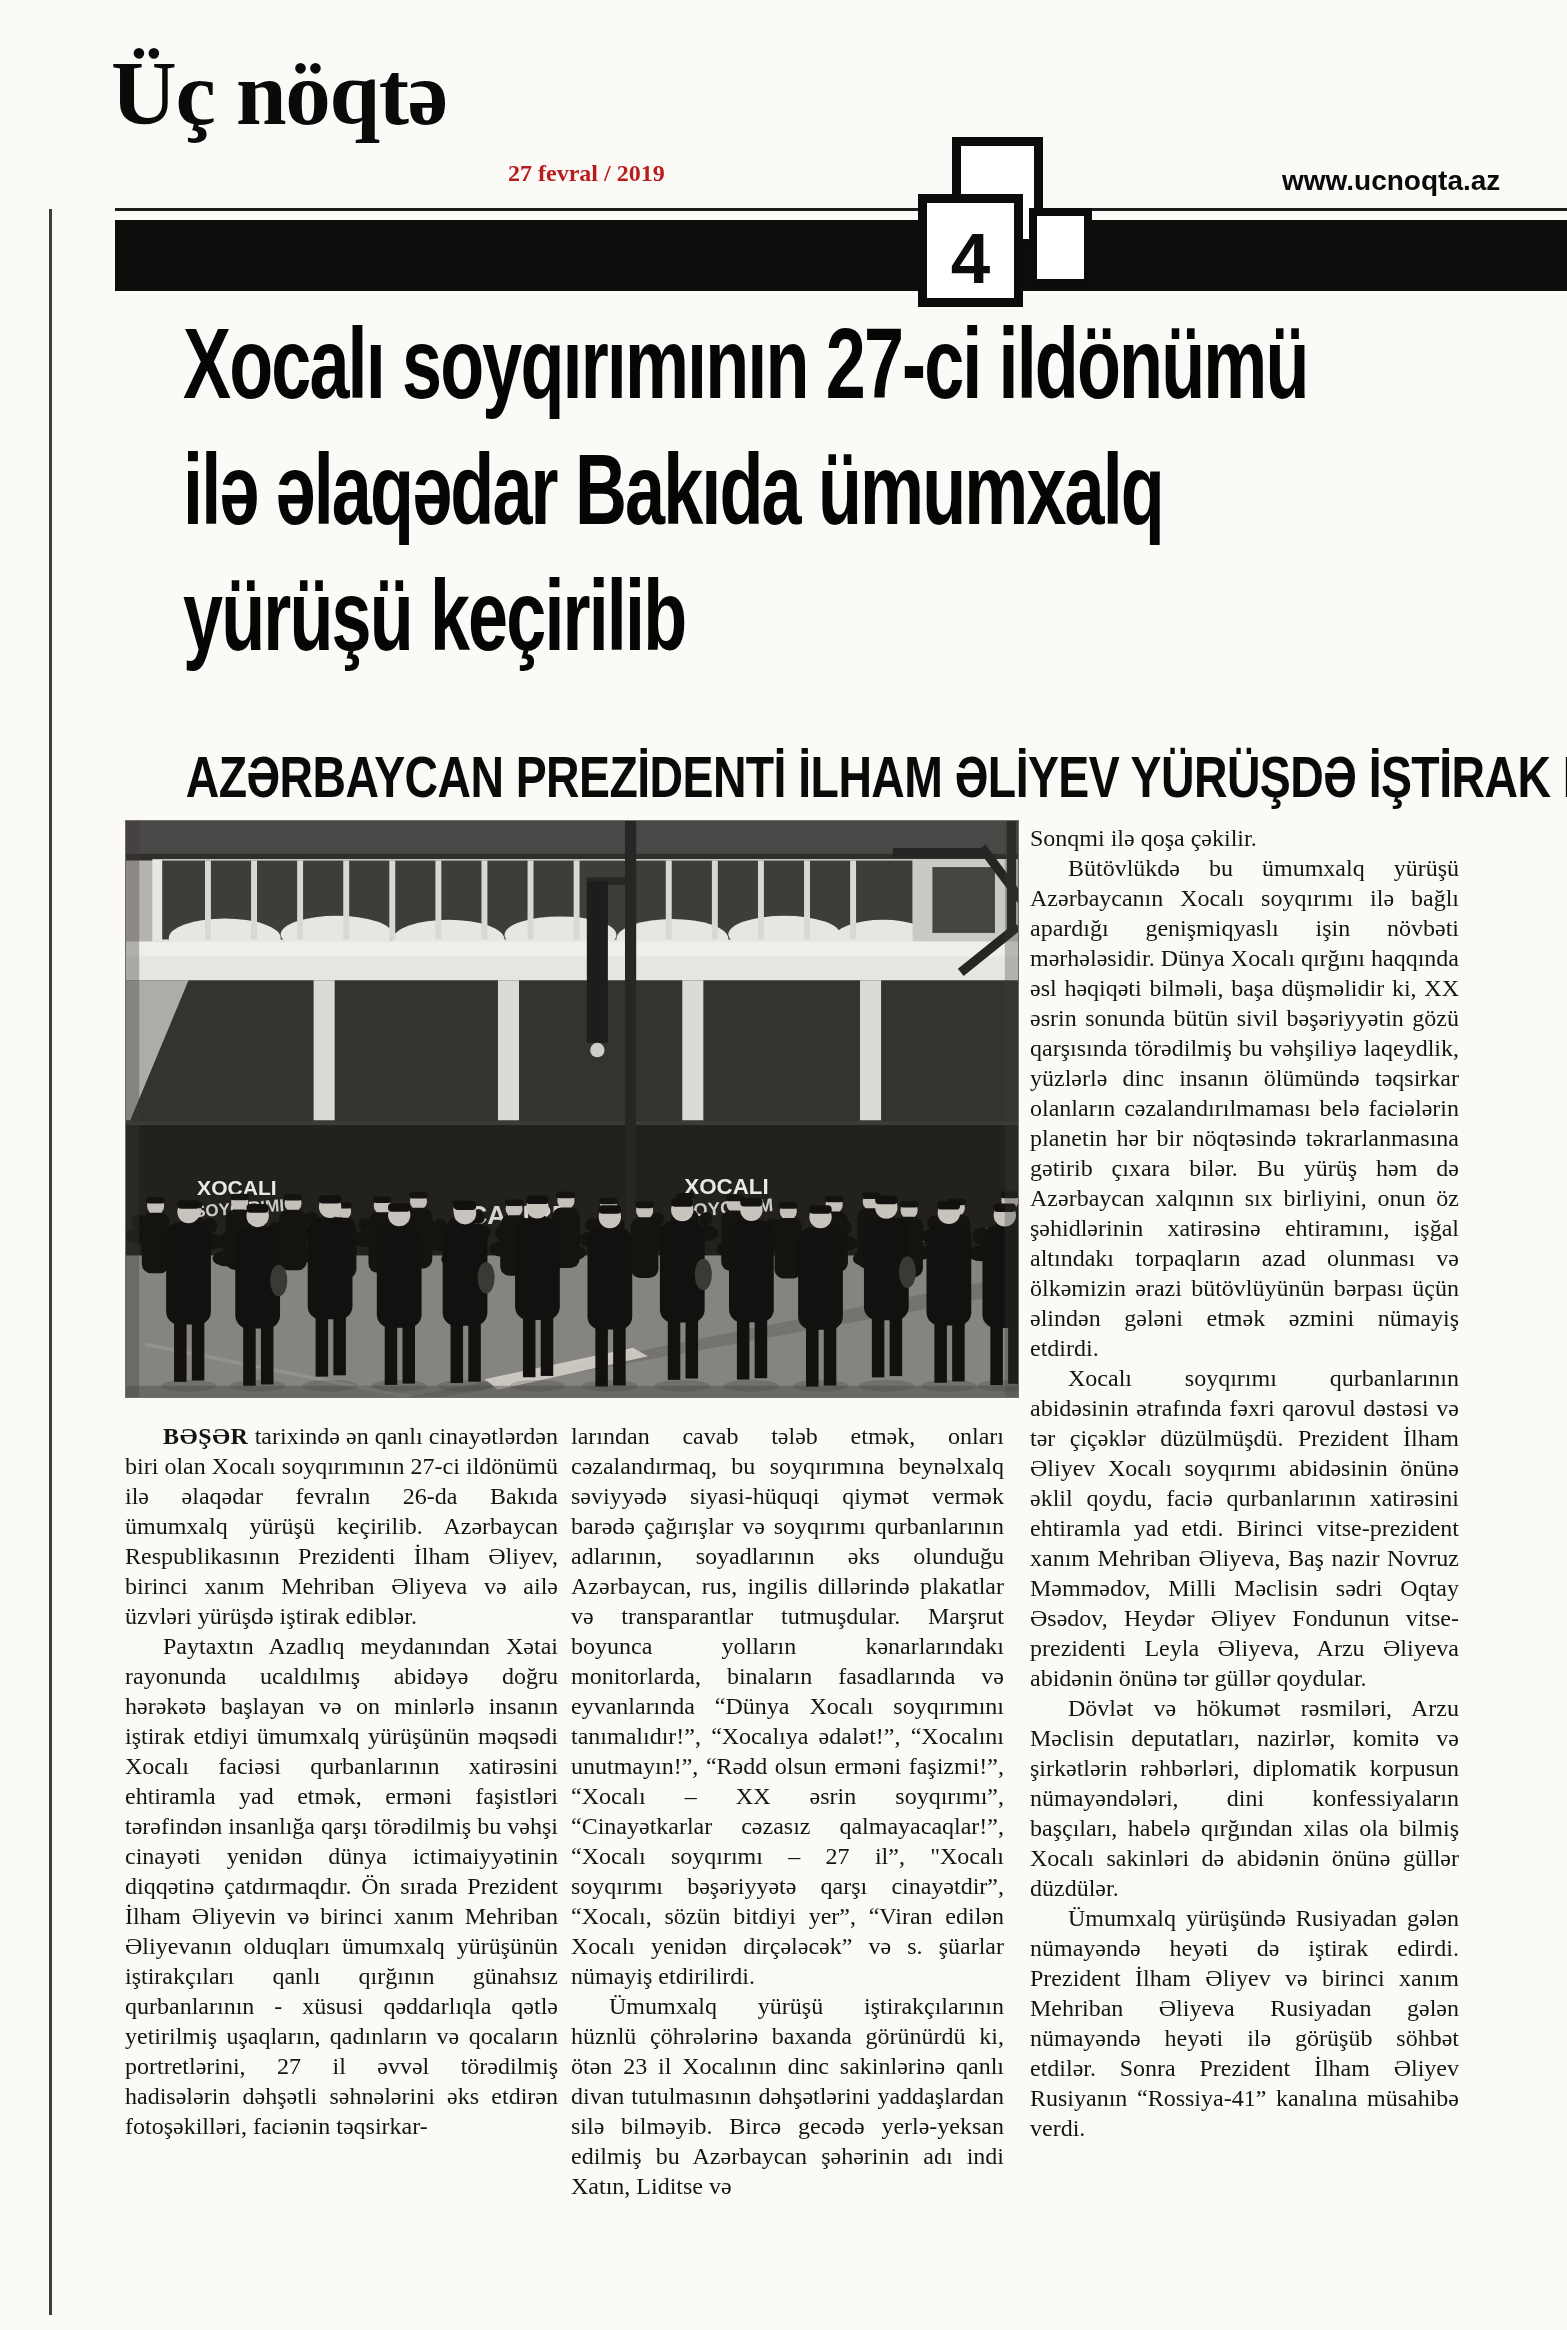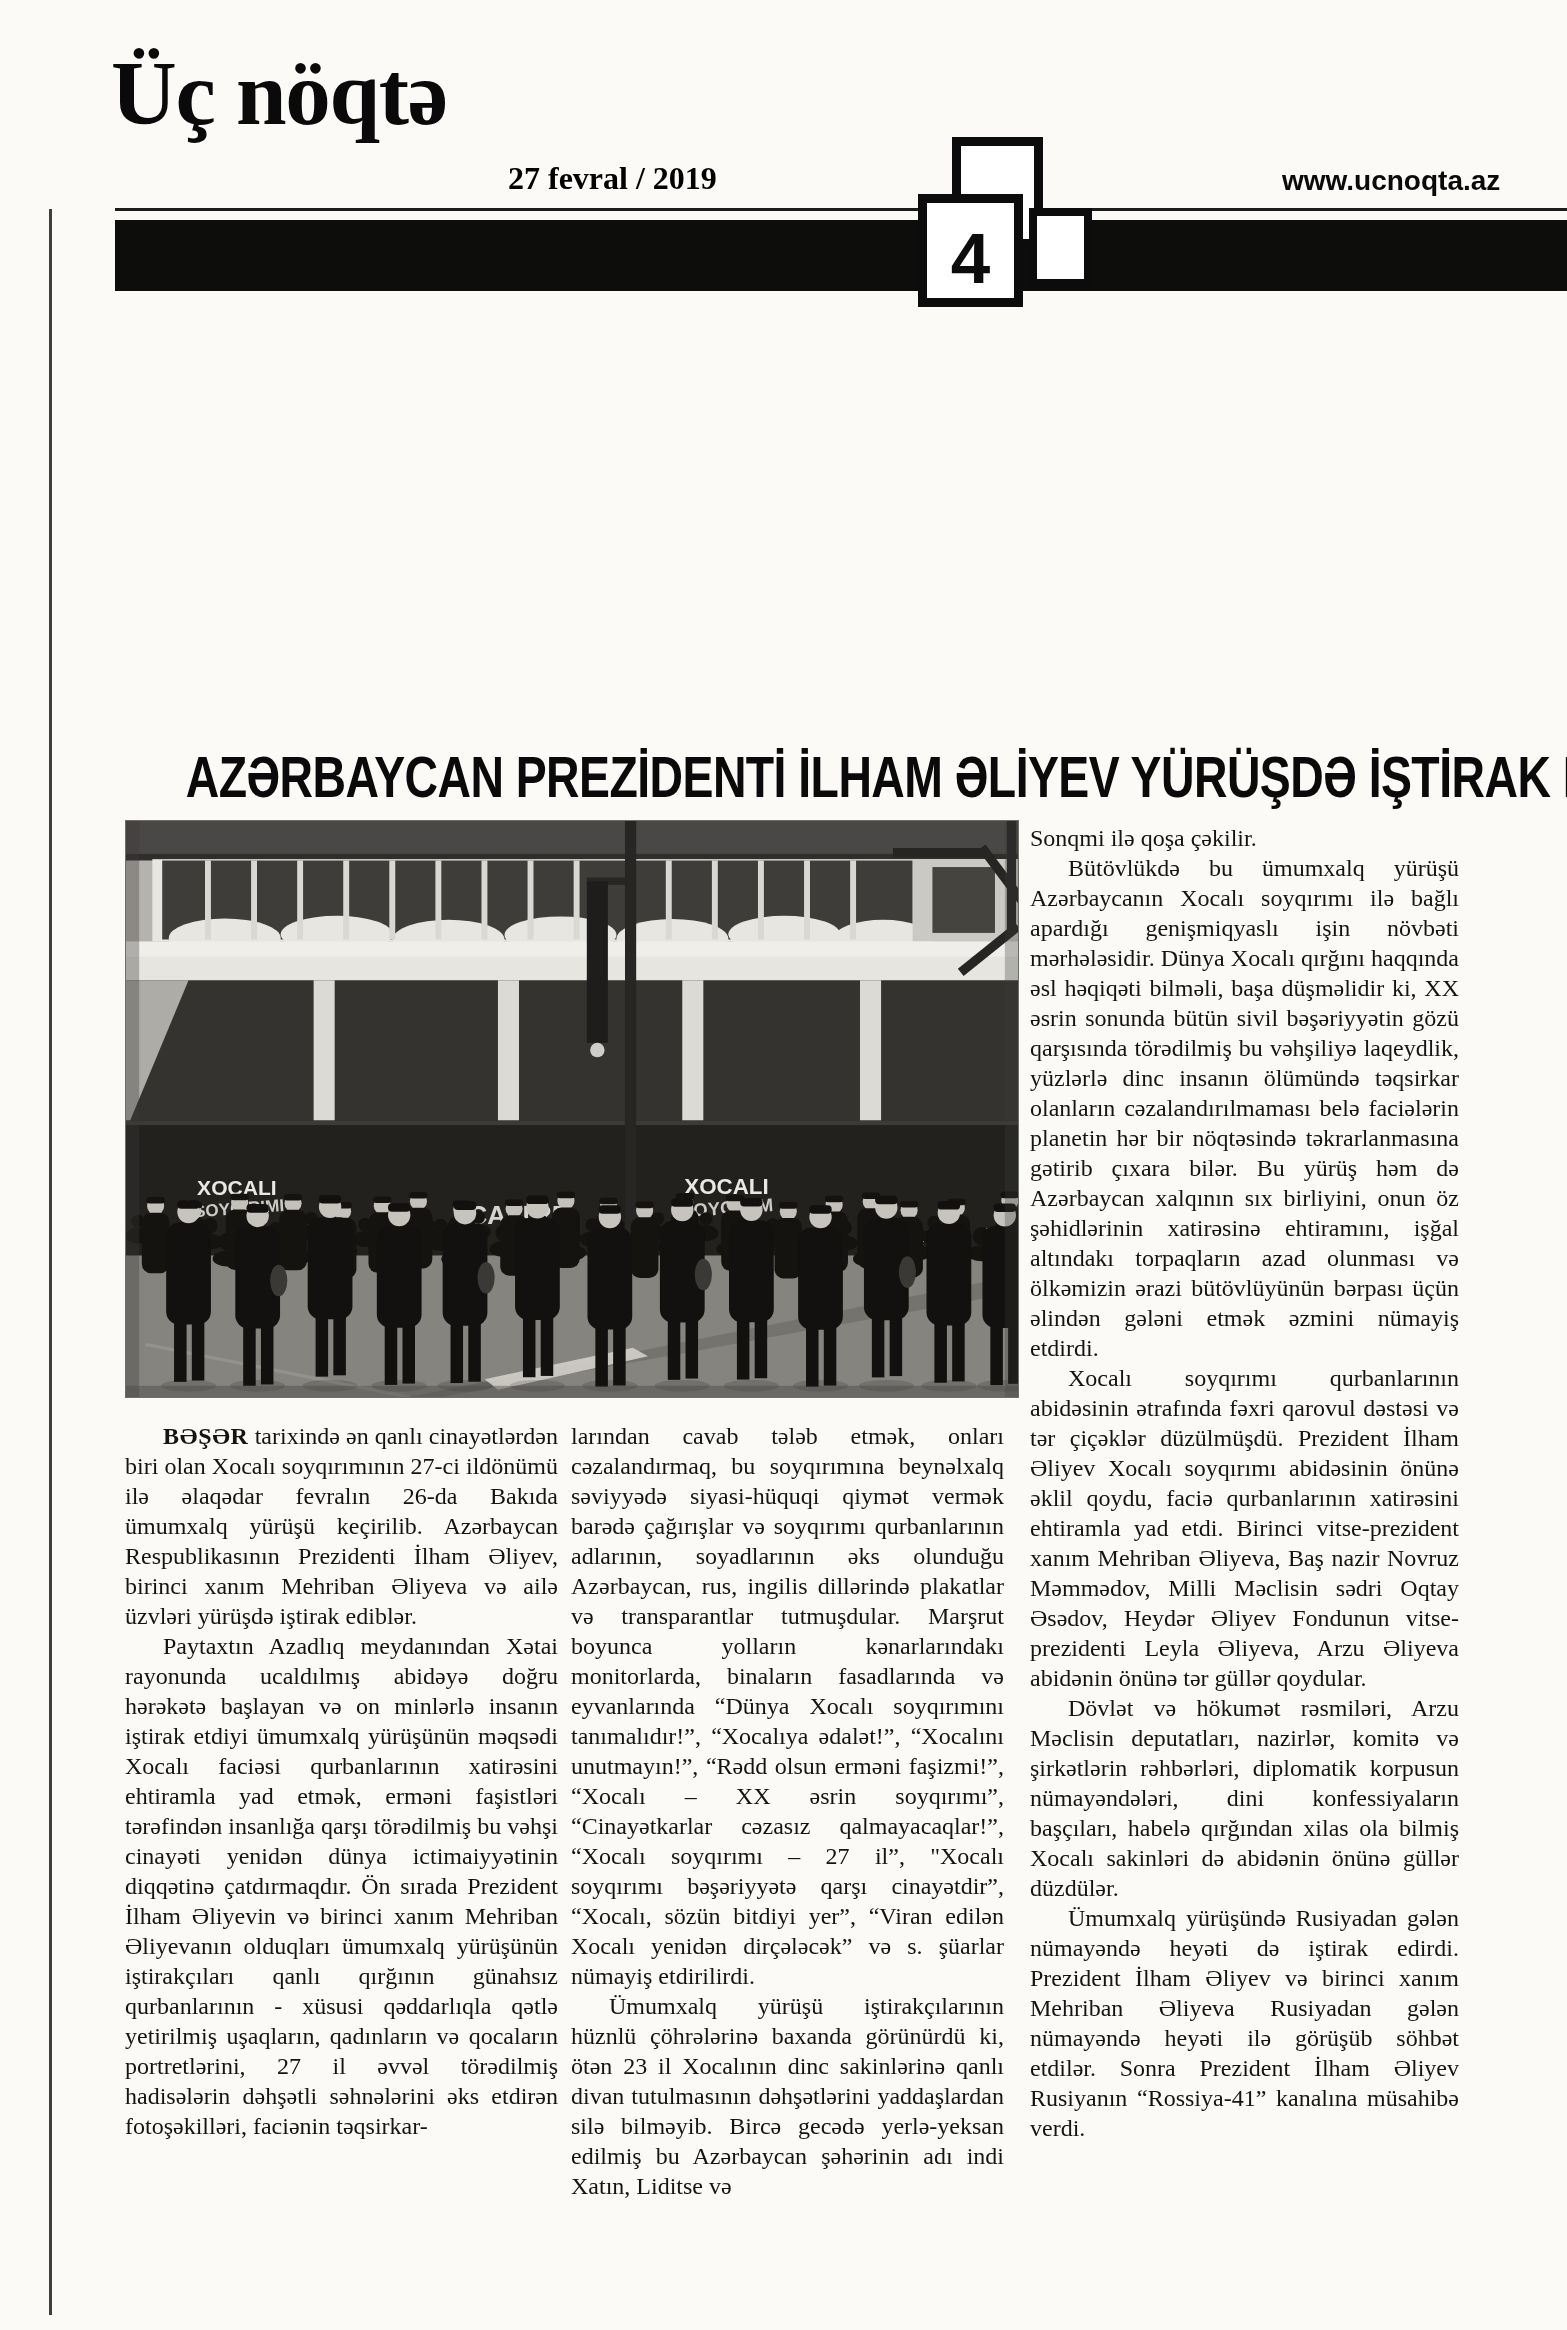--- a/index.html
+++ b/index.html
@@ -15,21 +15,21 @@
   }
   
   .masthead-title{
     position:absolute; left:111px; top:41px;
     font-family:"Liberation Serif", serif;
     font-weight:bold; font-size:91px; letter-spacing:-1.3px; color:#0a0a0a;
   }
   .masthead-date{
     position:absolute; left:508px; top:160px;
     font-family:"Liberation Serif", serif;
-    font-weight:bold; font-size:32px; color:#000000;
+    font-weight:bold; font-size:24px; color:#b91c1c;
   }
   .top-rule{
     position:absolute; left:115px; top:208px; width:1453px; height:3.3px;
     background:#1c1c1c;
   }
   .header-bar{
     position:absolute; left:115px; top:220px; width:1453px; height:71px;
     background:#0d0d0c;
   }
   .left-frame-line{
@@ -105,20 +105,25 @@
   <div class="website">www.ucnoqta.az</div>
 
   <div class="logo">
     <div class="box box-a"></div>
     <div class="box box-c"></div>
     <div class="box box-b">
       <div class="page-num">4</div>
     </div>
   </div>
 
+  <div class="headline">
+    <span class="hl-line">Xocalı soyqırımının 27-ci ildönümü</span>
+    <span class="hl-line">ilə əlaqədar Bakıda ümumxalq</span>
+    <span class="hl-line">yürüşü keçirilib</span>
+  </div>
   <div class="subheadline">
     <span>AZƏRBAYCAN PREZİDENTİ İLHAM ƏLİYEV YÜRÜŞDƏ İŞTİRAK EDİB</span>
   </div>
 
   <div class="photo">
     <svg viewBox="0 0 1355 875" preserveAspectRatio="none">
 
       <rect x="0" y="0" width="1355" height="875" fill="#b5b3ae"></rect>
 
       <rect x="0" y="0" width="1355" height="58" fill="#4a4846"></rect>

